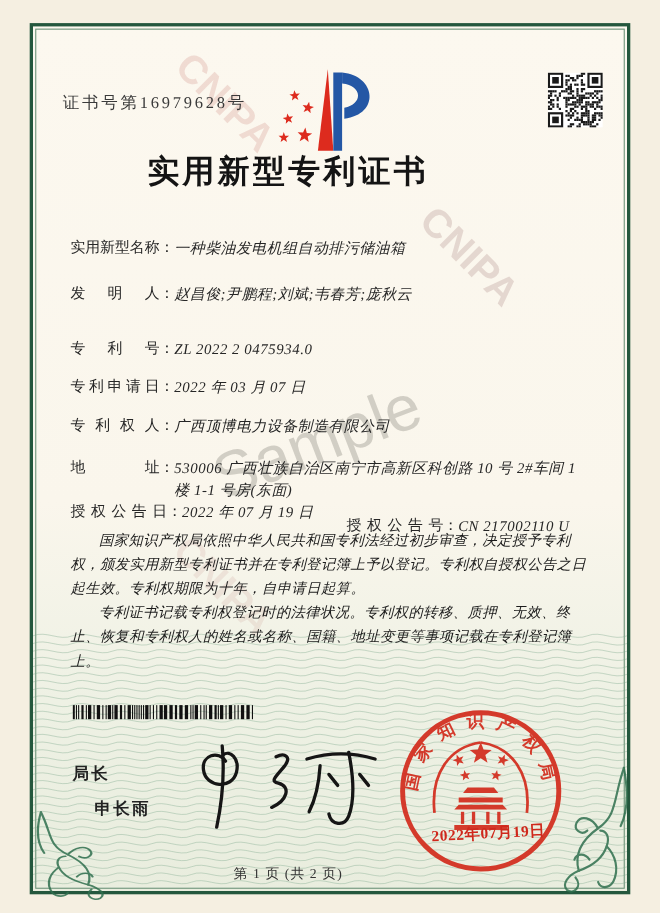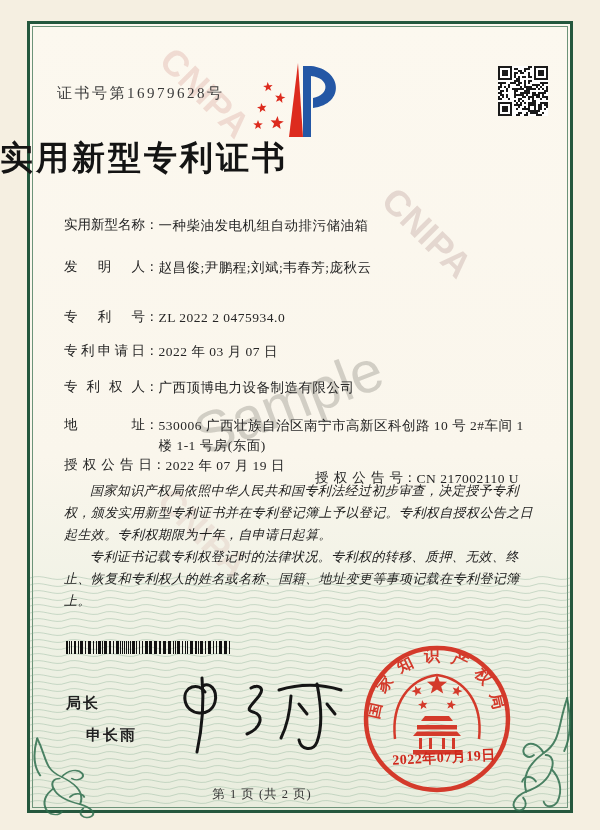--- a/index.html
+++ b/index.html
@@ -18,28 +18,28 @@
   .frame-inner{position:absolute; inset:2px; border:1px solid #6d9379; pointer-events:none;}
   
   .wm{font-family:"Liberation Sans","DejaVu Sans",sans-serif; pointer-events:none; white-space:nowrap;}
   .wm-c{font-weight:bold; transform:rotate(45deg);}
   #wm1{left:150px; top:72px;  font-size:36px; color:rgba(214,160,150,.32);}
   #wm2{left:372px; top:212px; font-size:36px; color:rgba(196,168,162,.40);}
   #wm3{left:148px; top:512px; font-size:36px; color:rgba(208,172,162,.24);}
   #wmS{left:190px; top:368px; font-size:58px; color:rgba(125,120,112,.32); transform:rotate(-21deg);}
   
   .cert-no{left:57px; top:84px; font-size:15px; letter-spacing:2.5px; color:#3a3a3a;}
-  .title{left:0; top:136px; width:524px; text-align:left;
-         font-size:33px; font-weight:bold; letter-spacing:3px; color:#141414;}
+  .title{left:0; top:136px; width:524px; text-align:center;
+         font-size:29px; font-weight:bold; letter-spacing:3px; color:#141414;}
   
   .frow{left:64px; font-size:13.5px; color:#262626; white-space:nowrap;}
   .flabel{display:inline-block; width:81px; text-align:justify; text-align-last:justify; vertical-align:top;}
   .fcolon{vertical-align:top;}
   .fvalue{display:inline-block; vertical-align:top; letter-spacing:.5px;
-          max-width:366px; white-space:normal; line-height:1.45;}
+          max-width:366px; white-space:normal; line-height:1.45;font-style:italic;}
   .gl{display:inline-block; width:88px; text-align:justify; text-align-last:justify; vertical-align:top;}
   
   .legal{left:64px; top:480px; width:476px; font-size:13px; font-style:italic;
          color:#1b1b1b; line-height:1.7; letter-spacing:.4px;}
   .legal p{margin:0; text-indent:2em;}
   
   .officer{left:66px; font-family:Liberation Serif, serif;
            font-weight:bold; font-size:15px; color:#222; letter-spacing:2px;}
   .footer{left:0; top:786px; width:524px; text-align:center; font-size:12.5px;
           letter-spacing:1px; color:#333;}

